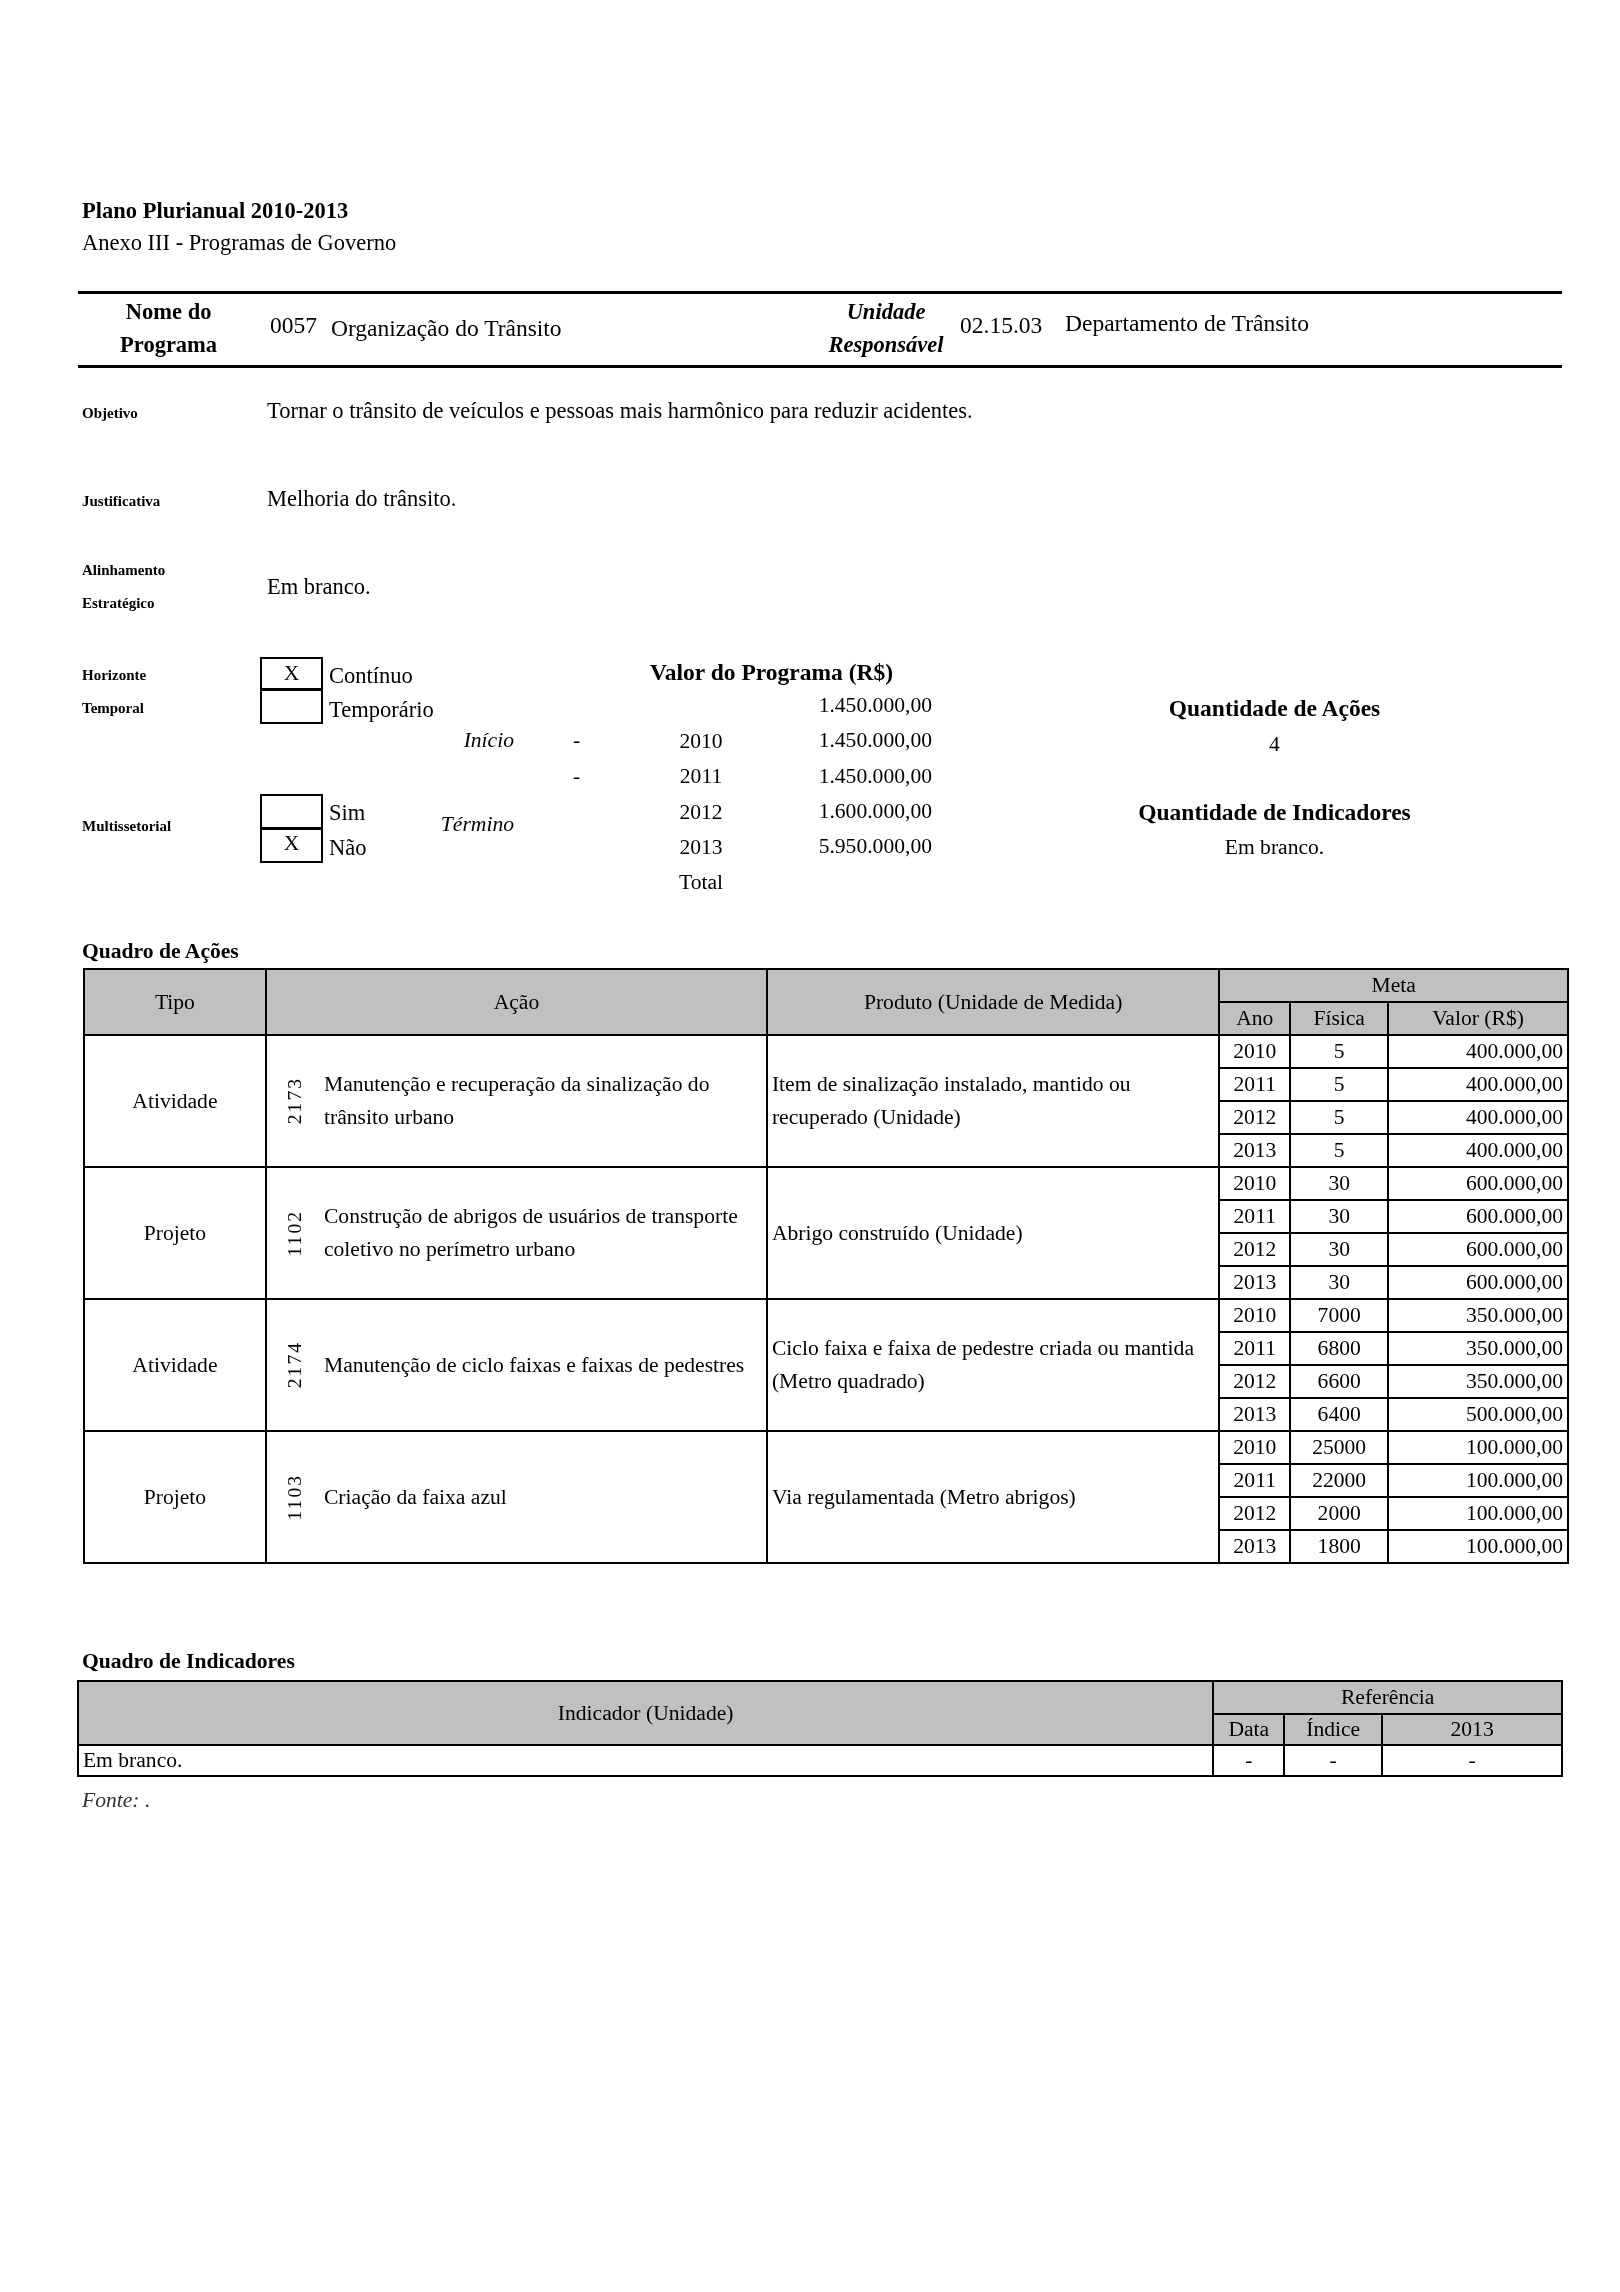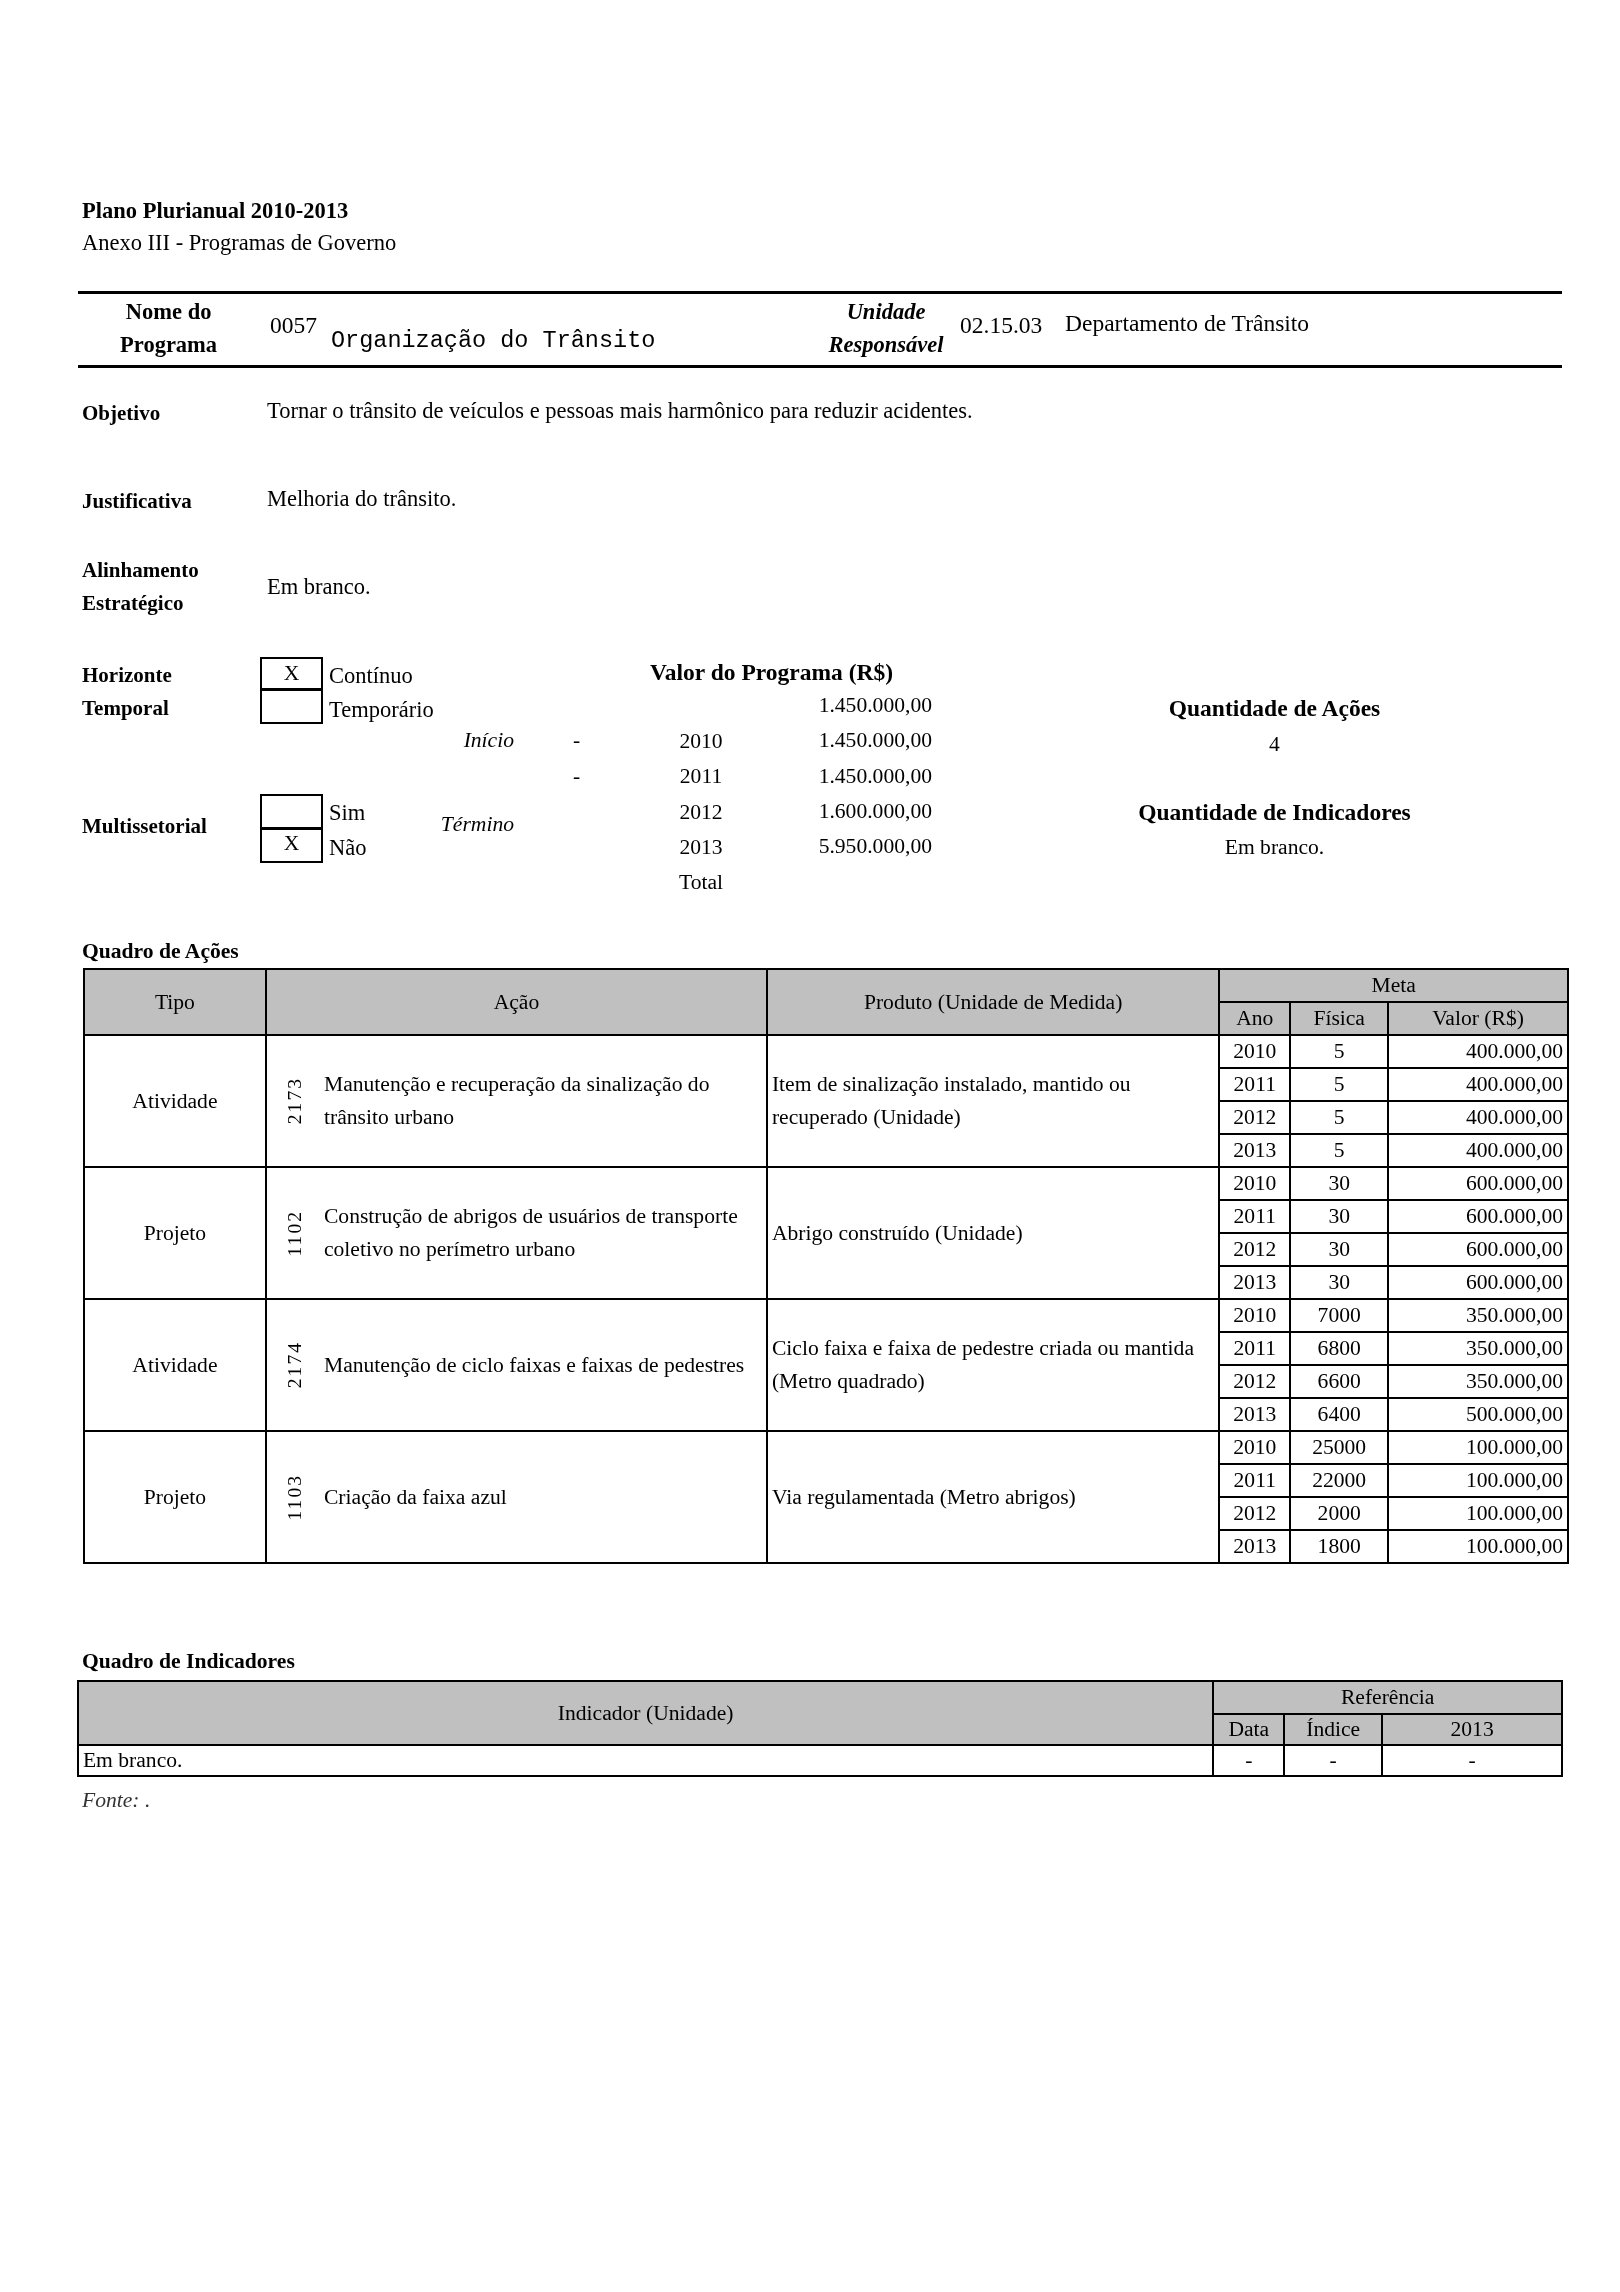--- a/index.html
+++ b/index.html
@@ -11,21 +11,21 @@
   .i { font-style:italic; }
   .c { text-align:center;margin-top:36px; }
   .r { text-align:right; }
 
   #doc-title { left:82px; top:198px; font-size:22.5px; font-weight:bold; }
   #doc-subtitle { left:82px; top:230px; font-size:22.5px; }
 
   #prog-band { left:78px; top:291px; width:1484px; height:71px; border-top:3.9px solid #000; border-bottom:3.9px solid #000; }
   .band-label { position:absolute; font-size:22.5px; font-weight:bold; text-align:center; line-height:33px; top:1px; }
 
-  .label-col { position:absolute; left:82px; font-size:21px; font-weight:bold; line-height:33px; }
+  .label-col { position:absolute; left:82px; font-size:15px; font-weight:bold; line-height:33px; }
   .value-col { position:absolute; left:267px; font-size:22.5px; line-height:33px; }
 
   .chk { position:absolute; width:63px; height:34px; border:2.9px solid #000; box-sizing:border-box; text-align:center; font-size:21.6px; line-height:29px; }
   .chk-label { position:absolute; font-size:22.5px; line-height:33px; }
 
   table.grid { border-collapse:collapse; position:absolute; }
   table.grid td, table.grid th { border:2.9px solid #000; padding:0 3.9px; font-weight:normal; font-size:21.6px; }
   table.grid th { background:#c0c0c0; }
   .code { writing-mode:vertical-rl; transform:rotate(180deg); font-size:19.6px; letter-spacing:2px; }
 </style>
@@ -34,21 +34,21 @@
 
 <div id="doc-title" class="abs">Plano Plurianual 2010-2013</div>
 <div id="doc-subtitle" class="abs">Anexo III - Programas de Governo</div>
 
 <div id="prog-band" class="abs">
   <div class="band-label" style="left:19.6px;width:142px;">
     <div>Nome do</div>
     <div>Programa</div>
   </div>
   <span class="abs f24" style="left:192px;top:17.6px;">0057</span>
-  <span class="abs f24" style="left:253px;top:33px;font-family:Liberation Mono, monospace;">Organização do Trânsito</span>
+  <span class="abs f24" style="left:253px;top:21px;">Organização do Trânsito</span>
   <div class="band-label" style="left:720px;width:176px;font-style:italic;">
     <div>Unidade</div>
     <div>Responsável</div>
   </div>
   <span class="abs f24" style="left:882px;top:17.6px;">02.15.03</span>
   <span class="abs f24" style="left:987px;top:15.7px;">Departamento de Trânsito</span>
 </div>
 
 <div class="label-col" style="top:397px;">Objetivo</div>
 <div class="value-col" style="top:394px;">Tornar o trânsito de veículos e pessoas mais harmônico para reduzir acidentes.</div>

